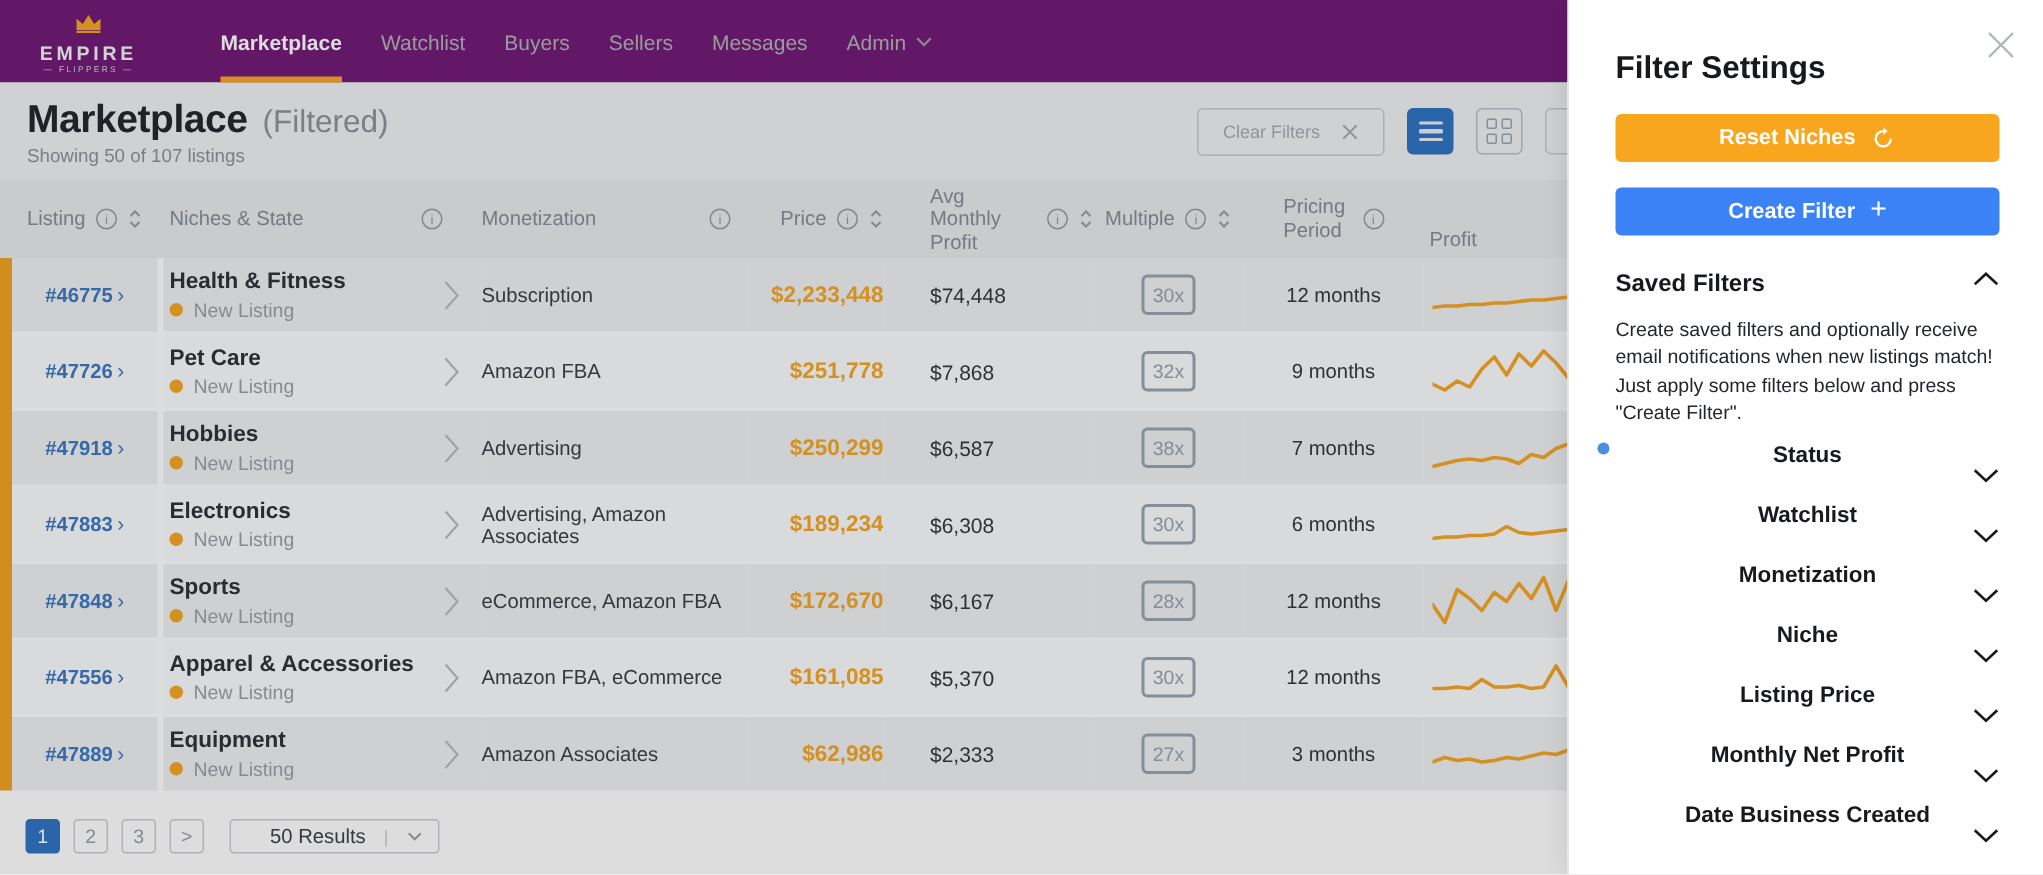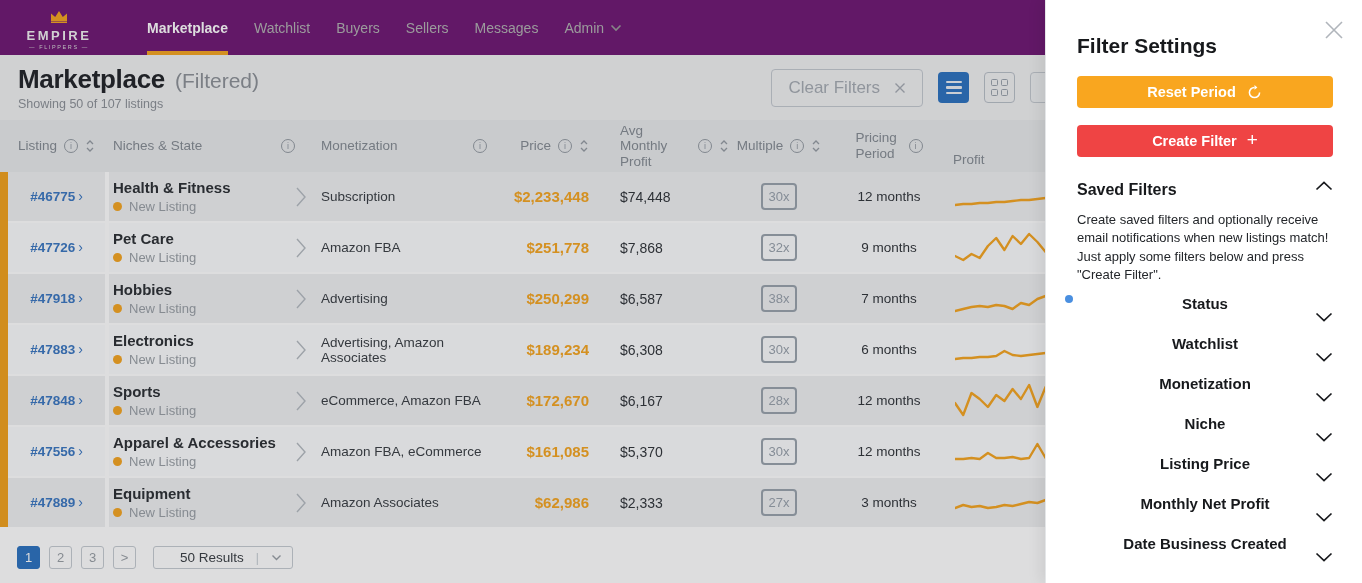--- a/index.html
+++ b/index.html
@@ -20,21 +20,21 @@
   .nav-caret { margin-left:6px; display:inline-flex; }
 
   
   .page-header { height:65px; background:#f0f1f2; display:flex; align-items:center; padding:0 302px 0 18px; }
   .ph-left { display:flex; flex-direction:column; }
   .ph-title-row { display:flex; align-items:baseline; gap:10px; }
   .ph-title { font-size:26px; font-weight:bold; color:#23262a; letter-spacing:-0.3px; }
   .ph-sub { font-size:21px; color:#8d9298; }
   .ph-showing { font-size:12.5px; color:#8d9298; margin-top:2px; }
   .ph-controls { margin-left:auto; display:flex; align-items:center; gap:15px; }
-  .btn-clear { display:flex; align-items:center; gap:14px; border:1px solid #c4cad0; border-radius:4px; color:#a6acb3; font-size:17px; padding:8px 16px; background:transparent; cursor:pointer; }
+  .btn-clear { display:flex; align-items:center; gap:14px; border:1px solid #c4cad0; border-radius:4px; color:#a6acb3; font-size:12px; padding:8px 16px; background:transparent; cursor:pointer; }
   .view-btns { display:flex; gap:15px; }
   .btn-view { width:31px; height:31px; border-radius:4px; display:flex; align-items:center; justify-content:center; cursor:pointer; }
   .btn-view.active { background:#2e74c0; }
   .btn-view.inactive { background:transparent; border:1px solid #b9c0c7; }
   .hamb { display:flex; flex-direction:column; gap:3px; }
   .hamb span { display:block; width:16px; height:2.5px; background:#e9eef4; border-radius:1px; }
   .gridic { display:grid; grid-template-columns:7px 7px; grid-template-rows:7px 7px; gap:3px; }
   .gridic span { border:1.5px solid #9aa3ad; border-radius:1.5px; }
   .btn-sliver { width:30px; height:31px; border:1px solid #c4cad0; border-radius:4px; background:#eef0f1; }
 
@@ -87,21 +87,21 @@
   .pg-select { margin-left:8px; height:23px; border:1px solid #c6ccd2; border-radius:3px; display:flex; align-items:center; gap:12px; padding:0 10px 0 26px; cursor:pointer; background:#fff; }
   .pg-select .val { font-size:13.5px; color:#3c4146; }
   .pg-select .div { color:#c6ccd2; font-size:12px; }
 
   
   .dim-overlay { position:absolute; inset:0; background:rgba(13,16,20,0.14); z-index:50; }
   .panel { position:absolute; top:0; right:0; width:317px; height:583px; background:#fff; z-index:100; border-left:1px solid #e4e6e8; box-shadow:-4px 0 14px rgba(0,0,0,0.08); padding:0 29px 0 31px; overflow:hidden; }
   .panel-close { position:absolute; top:19px; right:17px; cursor:pointer; }
   .panel-title { font-size:21px; font-weight:bold; color:#17191c; margin-top:34px; }
   .btn-reset { margin-top:18px; width:100%; height:32px; background:#f9a61f; border:none; border-radius:4px; color:#fff; font-size:14.5px; font-weight:bold; display:flex; align-items:center; justify-content:center; gap:10px; cursor:pointer; font-family:inherit; }
-  .btn-create { margin-top:17px; width:100%; height:32px; background:#ef4444; border:none; border-radius:4px; color:#fff; font-size:14.5px; font-weight:bold; display:flex; align-items:center; justify-content:center; gap:10px; cursor:pointer; font-family:inherit; }
+  .btn-create { margin-top:17px; width:100%; height:32px; background:#3b82f6; border:none; border-radius:4px; color:#fff; font-size:14.5px; font-weight:bold; display:flex; align-items:center; justify-content:center; gap:10px; cursor:pointer; font-family:inherit; }
   .plus { font-size:19px; font-weight:normal; margin-top:-2px; }
   .saved-head { margin-top:24px; display:flex; align-items:flex-start; justify-content:space-between; cursor:pointer; }
   .saved-title { font-size:16px; font-weight:bold; color:#17191c; }
   .saved-desc { margin-top:12px; font-size:13px; line-height:1.42; color:#23262a; }
   .acc-list { margin-top:10px; }
   .acc-item { display:flex; align-items:center; height:40px; cursor:pointer; position:relative;flex-direction:column; }
   .acc-label { font-size:15px; font-weight:bold; color:#17191c; }
   .acc-chev { margin-left:auto; display:flex; }
   .acc-dot { position:absolute; left:-12px; width:8px; height:8px; border-radius:50%; background:#4a8fe0; }
 
@@ -509,21 +509,21 @@
 
   <div class="panel">
     <span class="panel-close">
       <svg class="chev" width="22" height="22" viewBox="0 0 22 22">
           <path d="M3 3 L19 19 M19 3 L3 19" stroke="#b0b5bb" stroke-width="1.6"></path>
         </svg>
     </span>
     <div class="panel-title">Filter Settings</div>
 
     <button class="btn-reset">
-      <span>Reset Period</span>
+      <span>Reset Niches</span>
       <span>
         <svg class="chev" width="17" height="17" viewBox="0 0 20 20">
           <path d="M16 10 A6 6 0 1 1 10 4" fill="none" stroke="#fff" stroke-width="1.8"></path>
           <path d="M10 1.2 L13.4 4 L10 6.8 Z" fill="#fff"></path>
         </svg>
       </span>
     </button>
 
     <button class="btn-create">
       <span>Create Filter</span>

